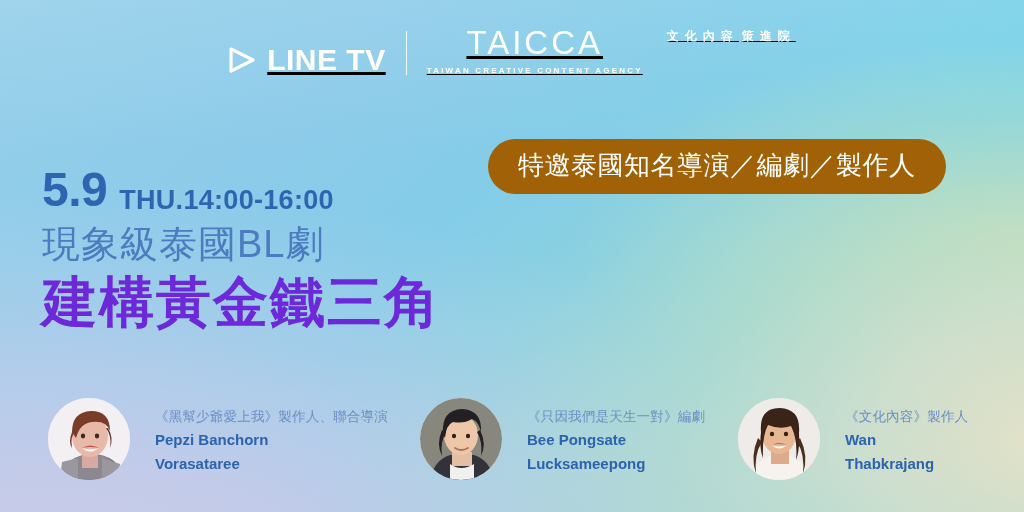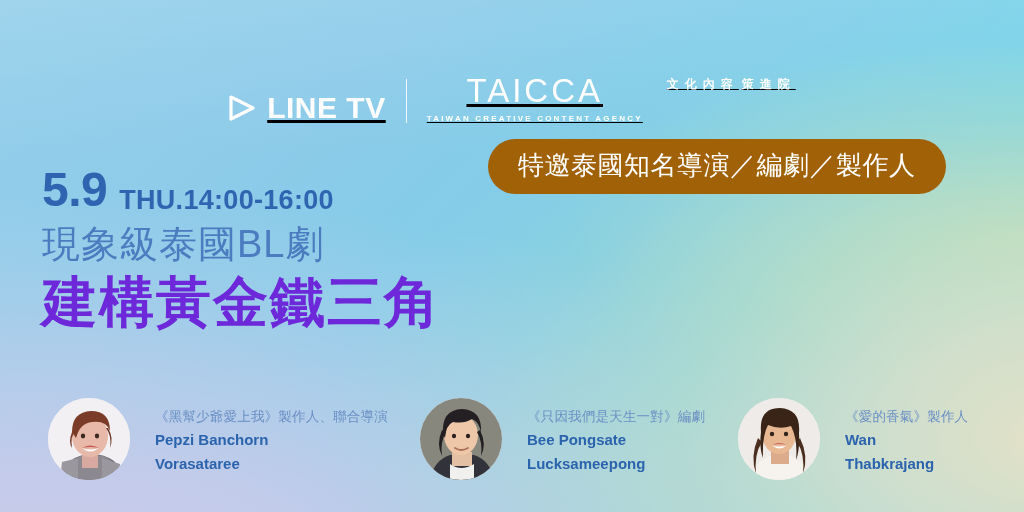--- a/index.html
+++ b/index.html
@@ -68,21 +68,21 @@
     line-height:1;
     white-space:nowrap;
   }
 
   .logo-divider {
     width:1px; height:44px;
     background:rgba(255,255,255,0.85);
   }
 
   .taicca {
-    display:flex; align-items:flex-start; gap:24px;margin-top:48px;
+    display:flex; align-items:flex-start; gap:24px;
   }
   .taicca-left { display:flex; flex-direction:column; align-items:center; }
   .taicca-word {
     color:#ffffff;
     font-size:33px;
     font-weight:300;
     letter-spacing:3px;
     line-height:1.05;
     white-space:nowrap;
   }
@@ -317,21 +317,21 @@
           <path d="M23 34 Q21 10 42 10 Q63 11 61 35 Q62 52 58 62 Q60 42 53 28 Q42 32 30 27 Q24 38 25 60 Q21 50 23 34 Z" fill="#3a2417"></path>
           <path d="M20 40 Q12 58 18 76 Q16 56 24 44 Z" fill="#4a2d1c"></path>
           <path d="M62 40 Q71 58 65 76 Q67 56 59 44 Z" fill="#4a2d1c"></path>
           <ellipse cx="34" cy="36" rx="2.2" ry="2.3" fill="#32231a"></ellipse>
           <ellipse cx="48" cy="36" rx="2.2" ry="2.3" fill="#32231a"></ellipse>
           <path d="M34 47 Q41 54 49 47 Q41 50 34 47 Z" fill="#ffffff"></path>
           <path d="M34 47 Q41 43 49 47 Q41 45 34 47 Z" fill="#bf5f5a"></path>
         </svg>
       </div>
       <div class="speaker-info">
-        <div class="speaker-credit">《愛的香氣》製作人</div>
+        <div class="speaker-credit">《文化內容》製作人</div>
         <div class="speaker-name">Wan</div>
         <div class="speaker-name">Thabkrajang</div>
       </div>
     </div>
 
   </div>
 
 </div>
 
 </body></html>

